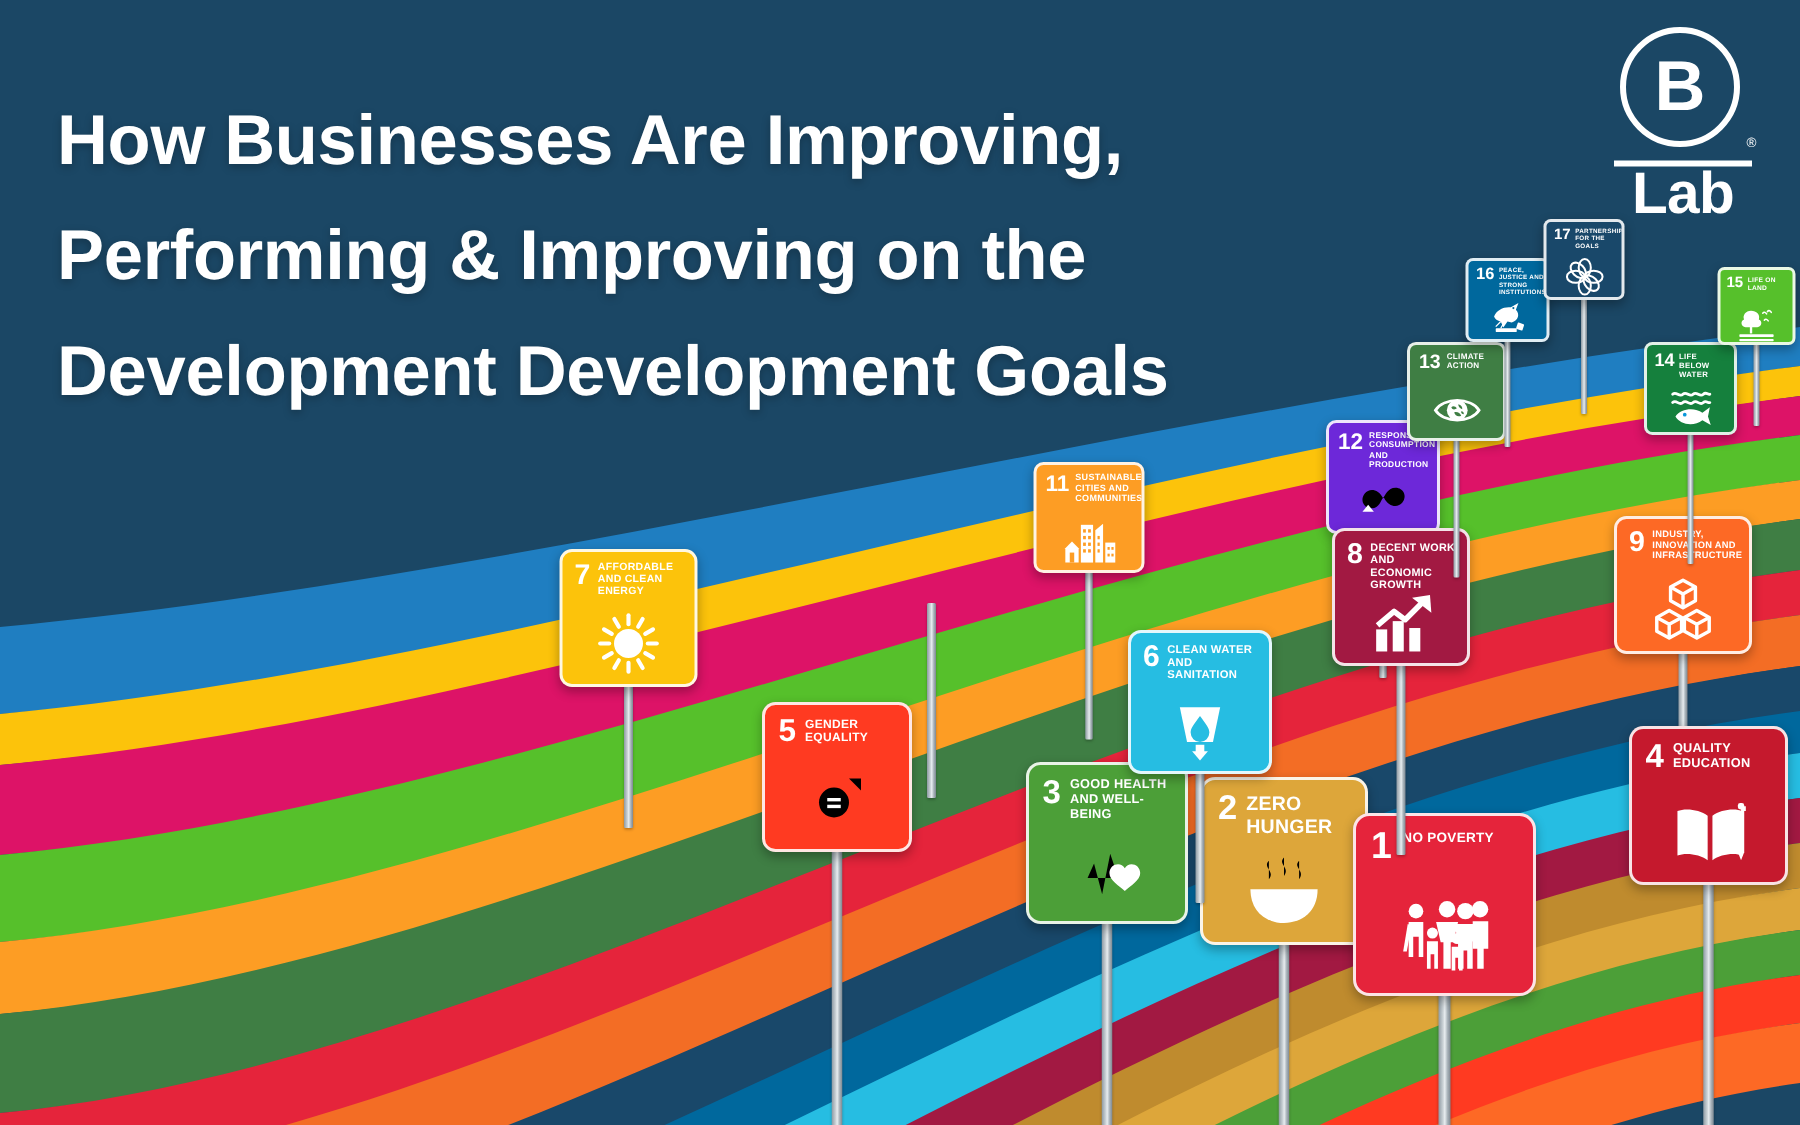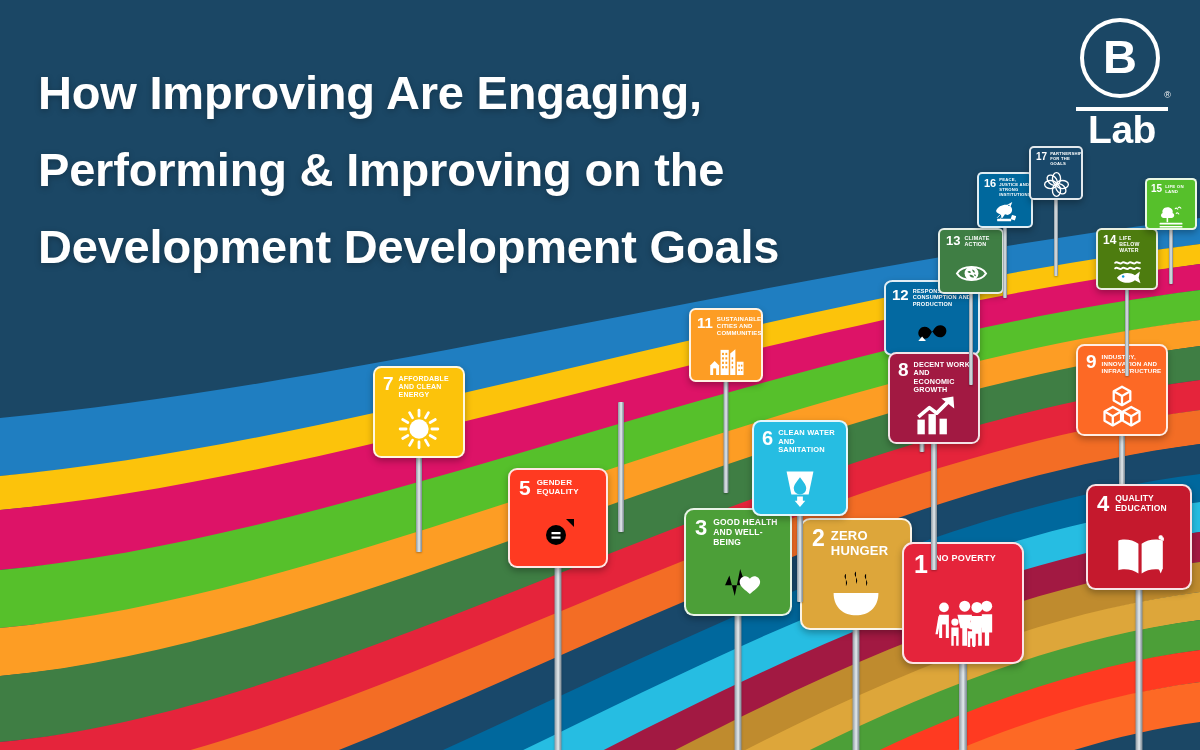--- a/index.html
+++ b/index.html
@@ -149,21 +149,21 @@
                L 1200 682
                C 760 742, 360 1196, 0 1226 Z" fill="#ff3a21"></path>
         <path d="M 0 1226
                C 360 1192, 760 738, 1200 682
                L 1200 722
                C 760 782, 360 1256, 0 1286 Z" fill="#fd6925"></path>
       </g>
   </svg>
 
   <div id="title">
-    <span class="ln">How Improving Are Engaging,</span>
+    <span class="ln">How Businesses Are Improving,</span>
     <span class="ln">Performing &amp; Improving on the</span>
     <span class="ln">Development Development Goals</span>
   </div>
 
   <div id="logo">
     <div class="ring"></div>
     <div class="bglyph">B</div>
     <div class="reg">®</div>
     <div class="rule"></div>
     <div class="lab">Lab</div>
@@ -337,21 +337,21 @@
         <rect x="82" y="76" width="4" height="5"></rect>
                 <rect x="89" y="76" width="4" height="5"></rect>
         <rect x="14" y="74" width="8" height="18"></rect>
         </g>
             </svg>
           </div>
         </div>
       </div>
       <div class="sign" style="left: 884px; top: 280px; width: 76px; height: 176px;">
         <div class="pole" style="top: 72px; width: 5px; height: 100px;"></div>
-        <div class="plate" style="width: 96px; height: 76px; background: #0369a1;">
+        <div class="plate" style="width: 76px; height: 76px; background: #6d28d9;">
           <div class="head" style="left: 6px; top: 6px; right: 5px;">
             <div class="num" style="font-size: 15px; margin-right: 4px;">12</div>
             <div class="txt" style="font-size: 5.6px;">RESPONSIBLE CONSUMPTION AND PRODUCTION</div>
           </div>
           <div class="glyph" style="top: 30px; height: 40px;">
             <svg width="38" height="38" viewBox="0 0 100 100">
               <g fill:none;stroke:#fff;stroke-linecap:round;stroke-linejoin:round;stroke-width="9">
         <path d="M50 50 C42 34 26 32 18 42 C9 53 16 68 30 68 C44 68 46 54 50 50
                  C54 46 58 32 72 32 C86 32 93 47 84 58 C76 68 60 66 52 50"></path>
         </g>
@@ -441,21 +441,21 @@
         <path d="M52 38 c6,1 9,6 8,10 c-4,-1 -8,-5 -8,-10z"></path>
         <path d="M44 54 c6,-2 12,2 14,7 c-5,3 -13,1 -14,-7z"></path>
         <path d="M58 52 c4,0 6,3 5,6 c-3,0 -6,-2 -5,-6z"></path>
         </g>
             </svg>
           </div>
         </div>
       </div>
       <div class="sign" style="left: 1096px; top: 228px; width: 62px; height: 152px;">
         <div class="pole" style="top: 58px; width: 4px; height: 90px;"></div>
-        <div class="plate" style="width: 62px; height: 62px; background: #4d7c0f;">
+        <div class="plate" style="width: 62px; height: 62px; background: #15803d;">
           <div class="head" style="left: 5px; top: 5px; right: 4px;">
             <div class="num" style="font-size: 12px; margin-right: 3px;">14</div>
             <div class="txt" style="font-size: 5.2px;">LIFE BELOW WATER</div>
           </div>
           <div class="glyph" style="top: 25px; height: 32px;">
             <svg width="31" height="31" viewBox="0 0 100 100">
               <g fill="none" stroke="#fff" stroke-width="6" stroke-linecap="round">
         <path d="M10 22 c8,-8 14,8 22,0 c8,-8 14,8 22,0 c8,-8 14,8 22,0 c6,-6 10,2 14,0"></path>
         <path d="M10 40 c8,-8 14,8 22,0 c8,-8 14,8 22,0 c8,-8 14,8 22,0 c6,-6 10,2 14,0"></path>
         </g>

